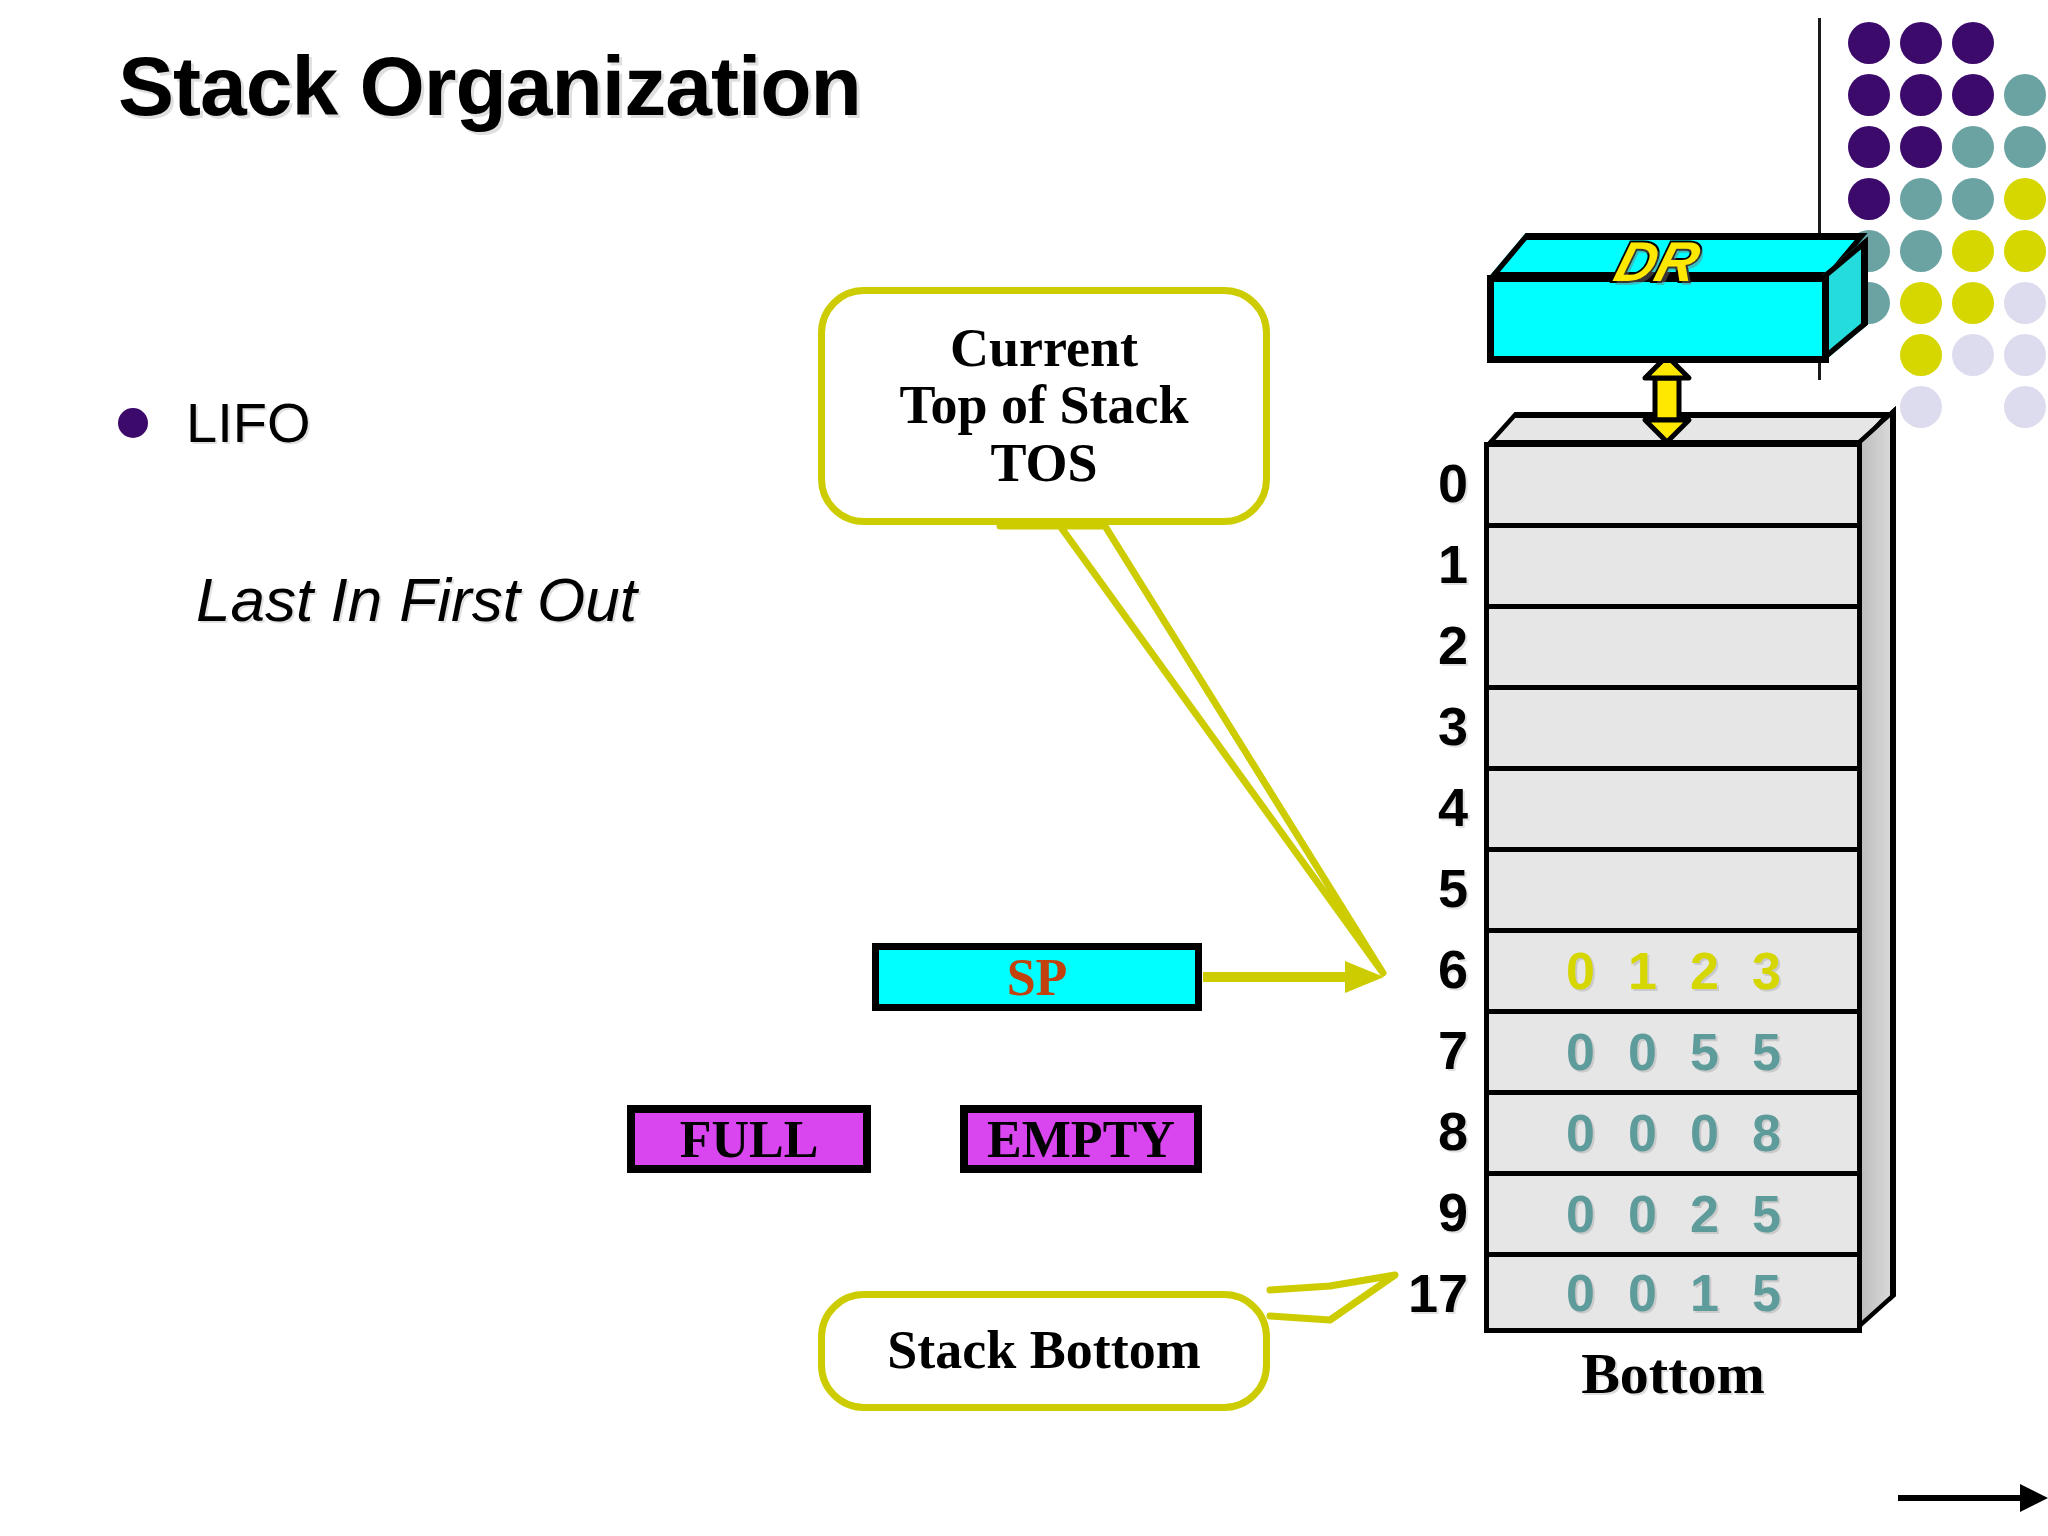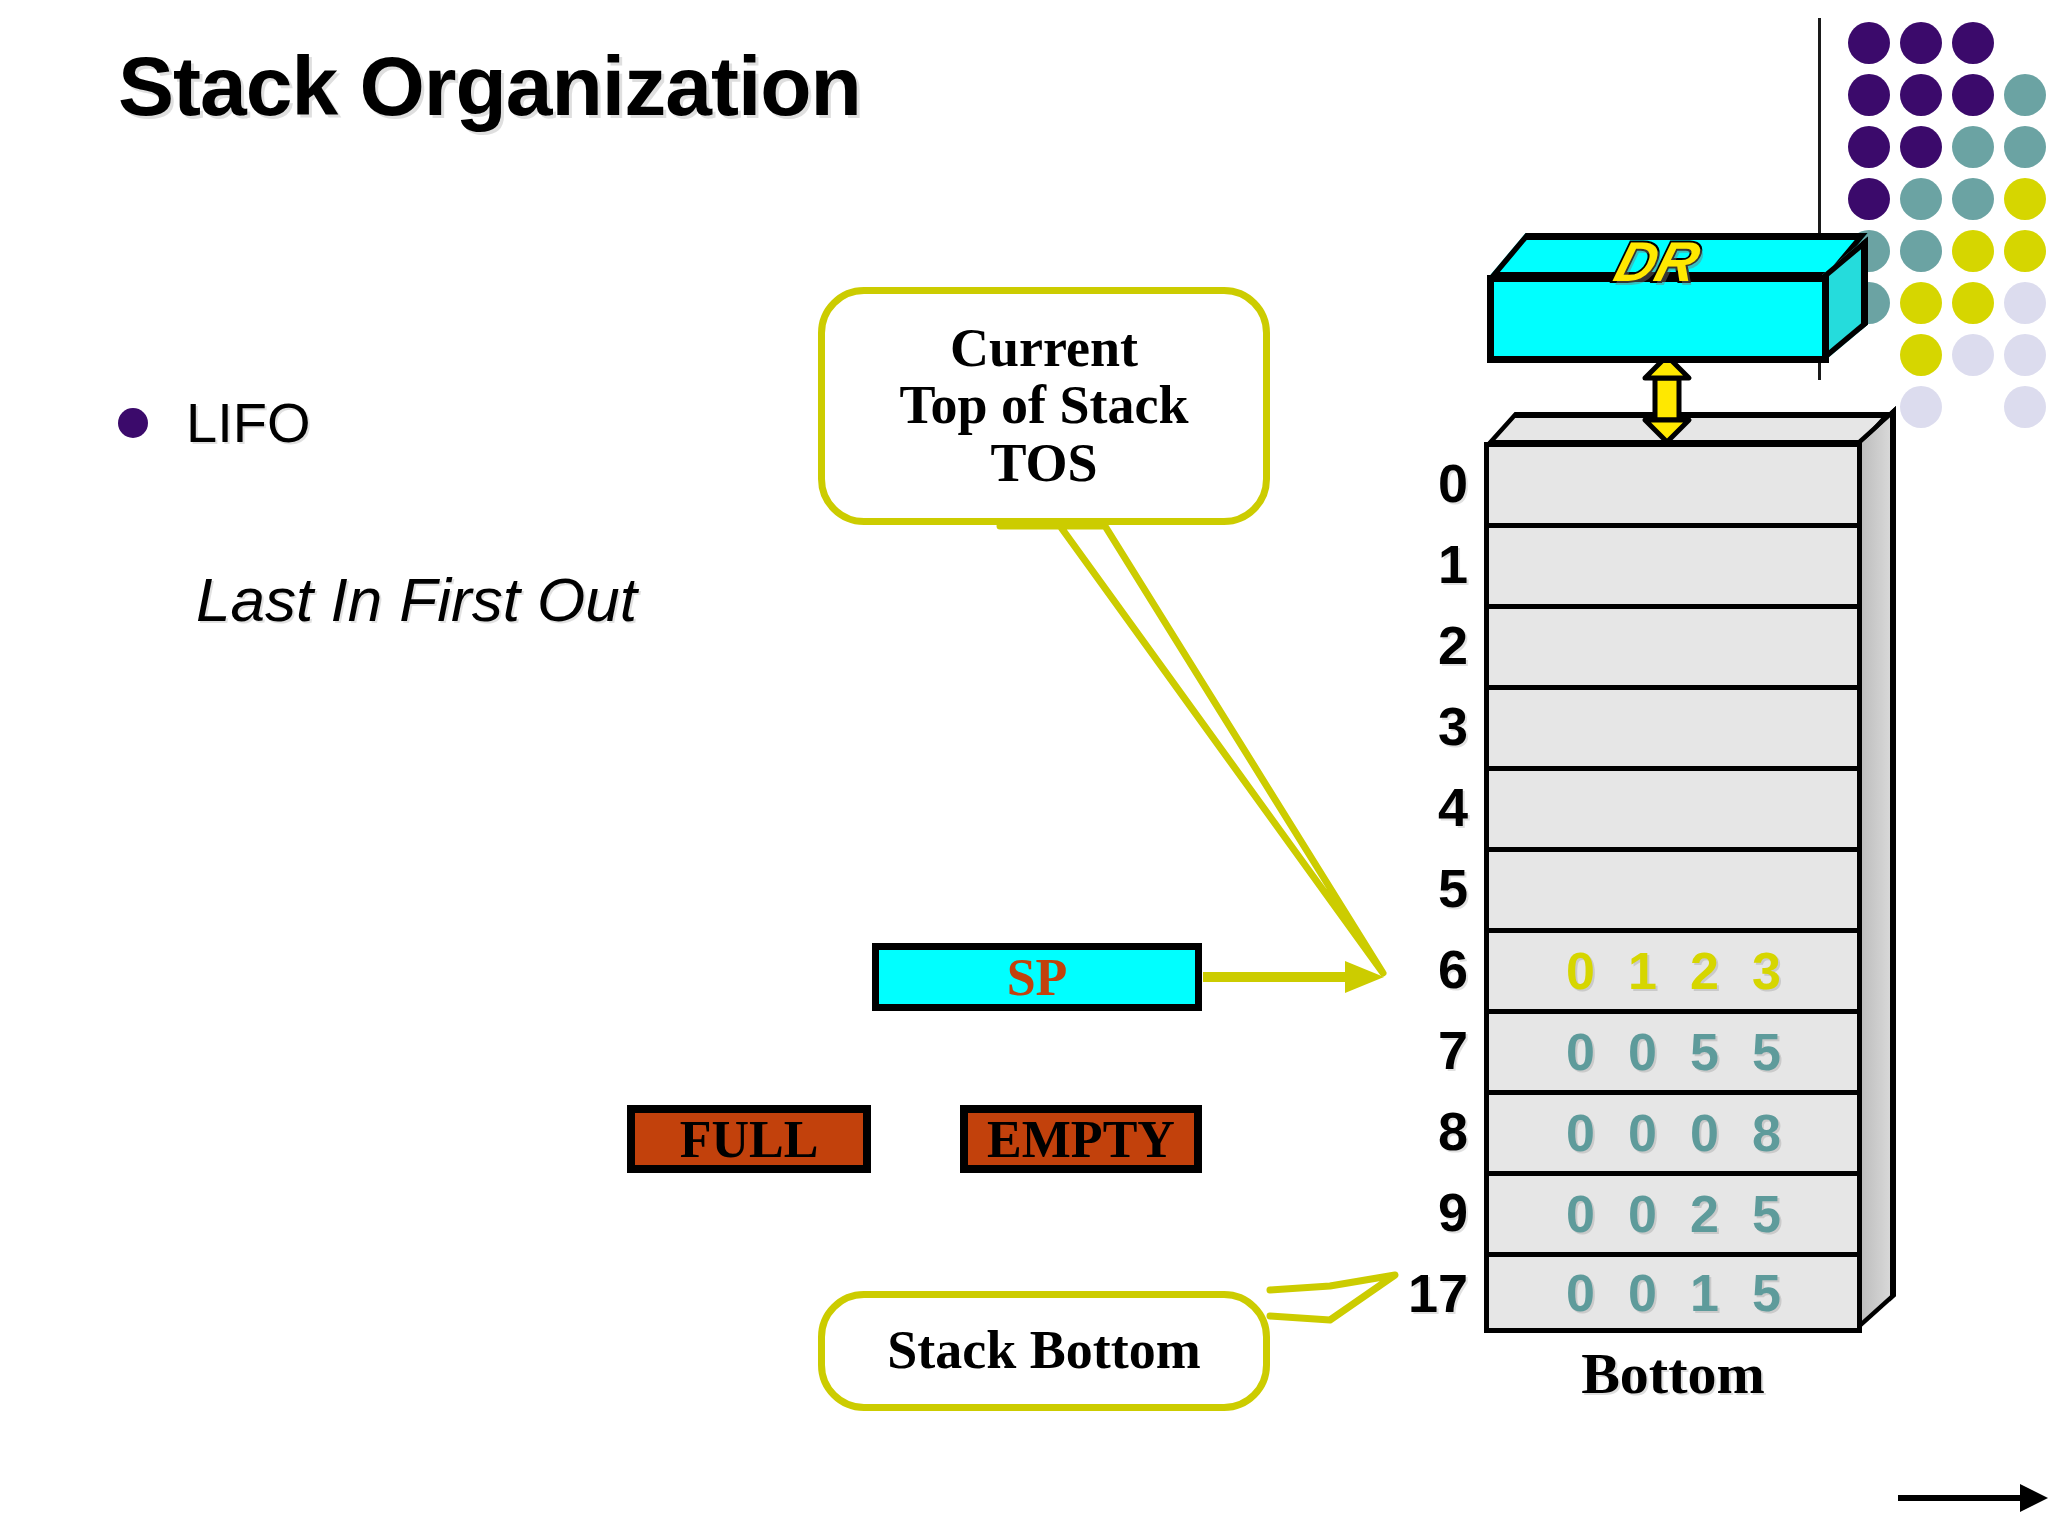--- a/index.html
+++ b/index.html
@@ -44,21 +44,21 @@
   #sp-box{
     position:absolute; left:872px; top:943px; width:330px; height:68px;
     background:#00FFFF; border:7px solid #000; box-sizing:border-box;
     display:flex; align-items:center; justify-content:center;
     font-family:"Liberation Serif",serif; font-weight:bold; font-size:52px; color:#c2410c;
     z-index:6;
   }
 
   
   .flag-box{
-    position:absolute; background:#c2410c; border:8px solid #000; box-sizing:border-box;
+    position:absolute; background:#d946ef; border:8px solid #000; box-sizing:border-box;
     display:flex; align-items:center; justify-content:center;
     font-family:"Liberation Serif",serif; font-weight:bold; font-size:52px; color:#000;
     z-index:6;
   }
   #flag-full{left:627px; top:1105px; width:244px; height:68px;}
   #flag-empty{left:960px; top:1105px; width:242px; height:68px;}
 
   
   #dr-wrap{position:absolute; left:1487px; top:233px; width:382px; height:132px; z-index:5;}
   #dr-top{

